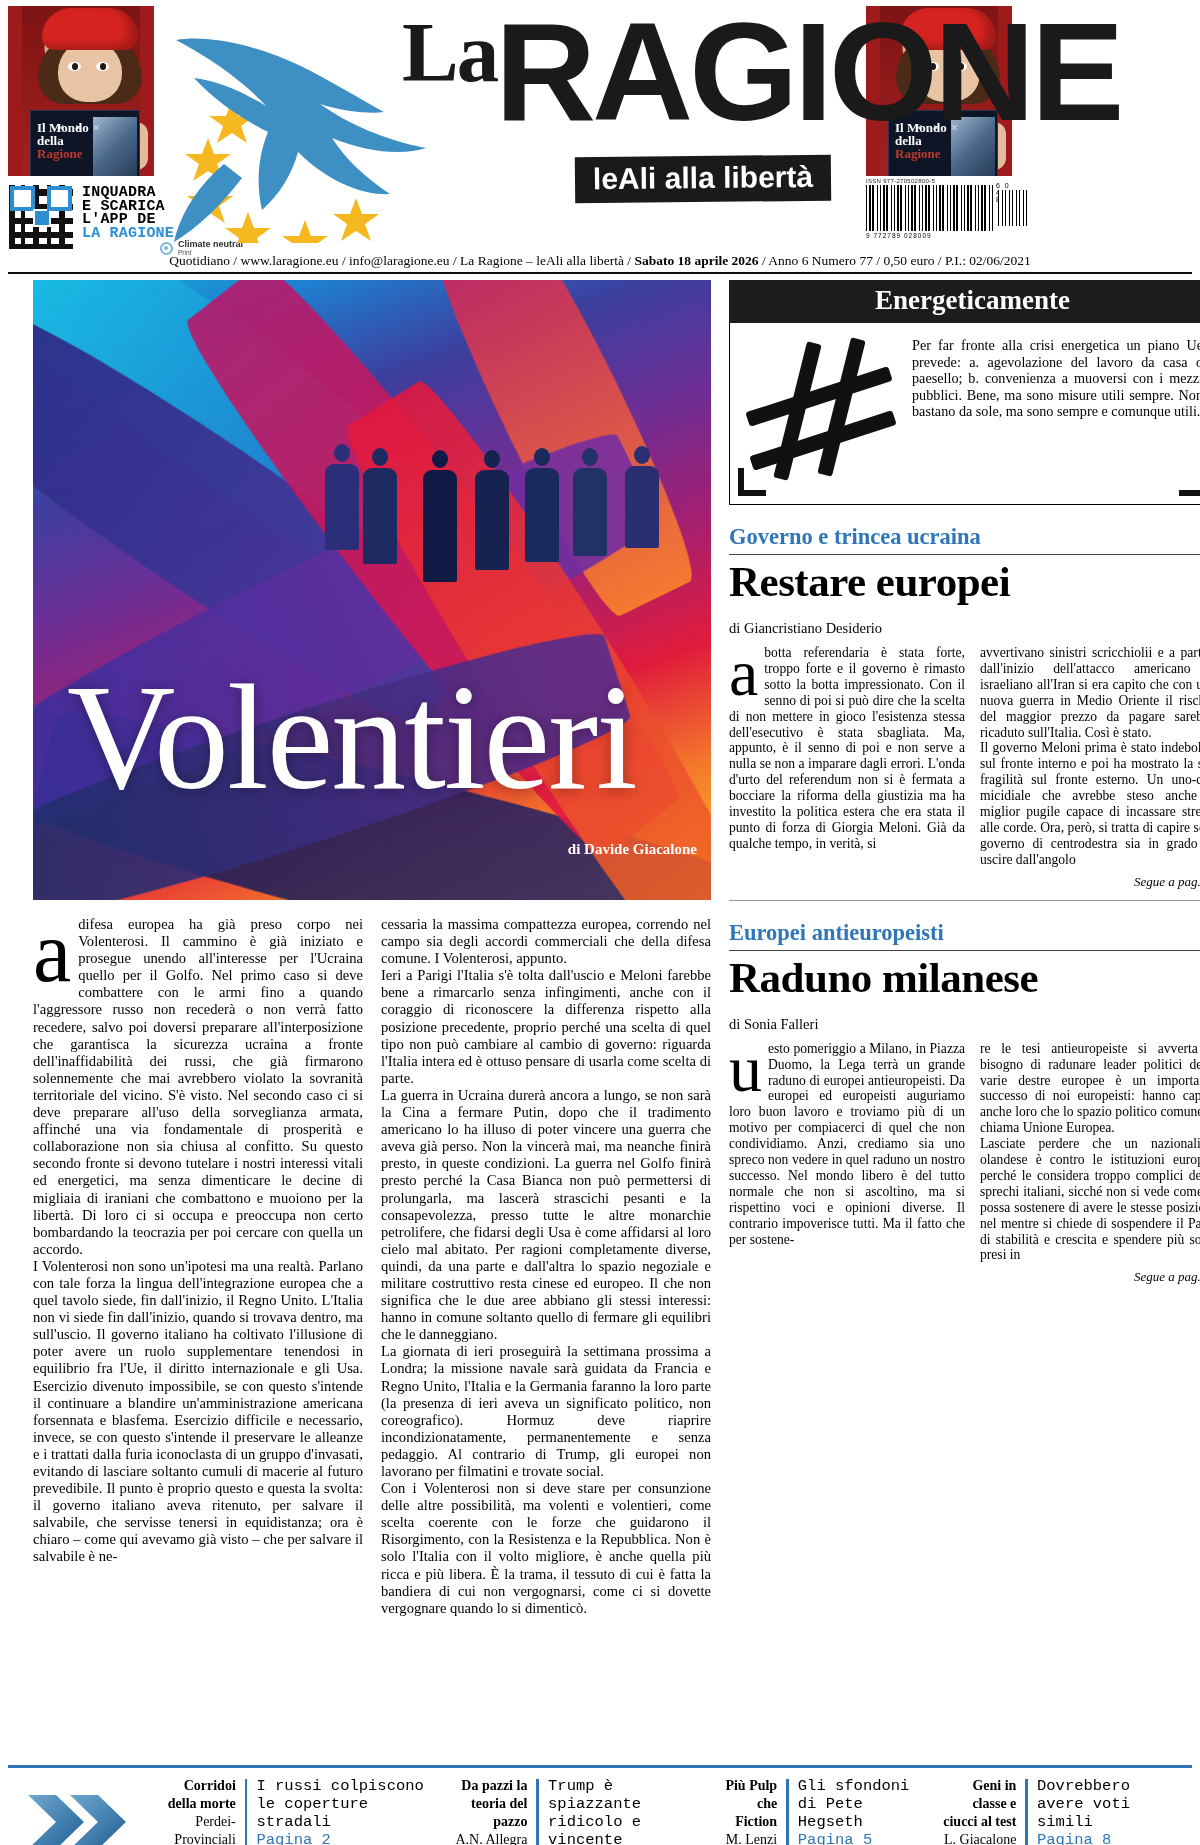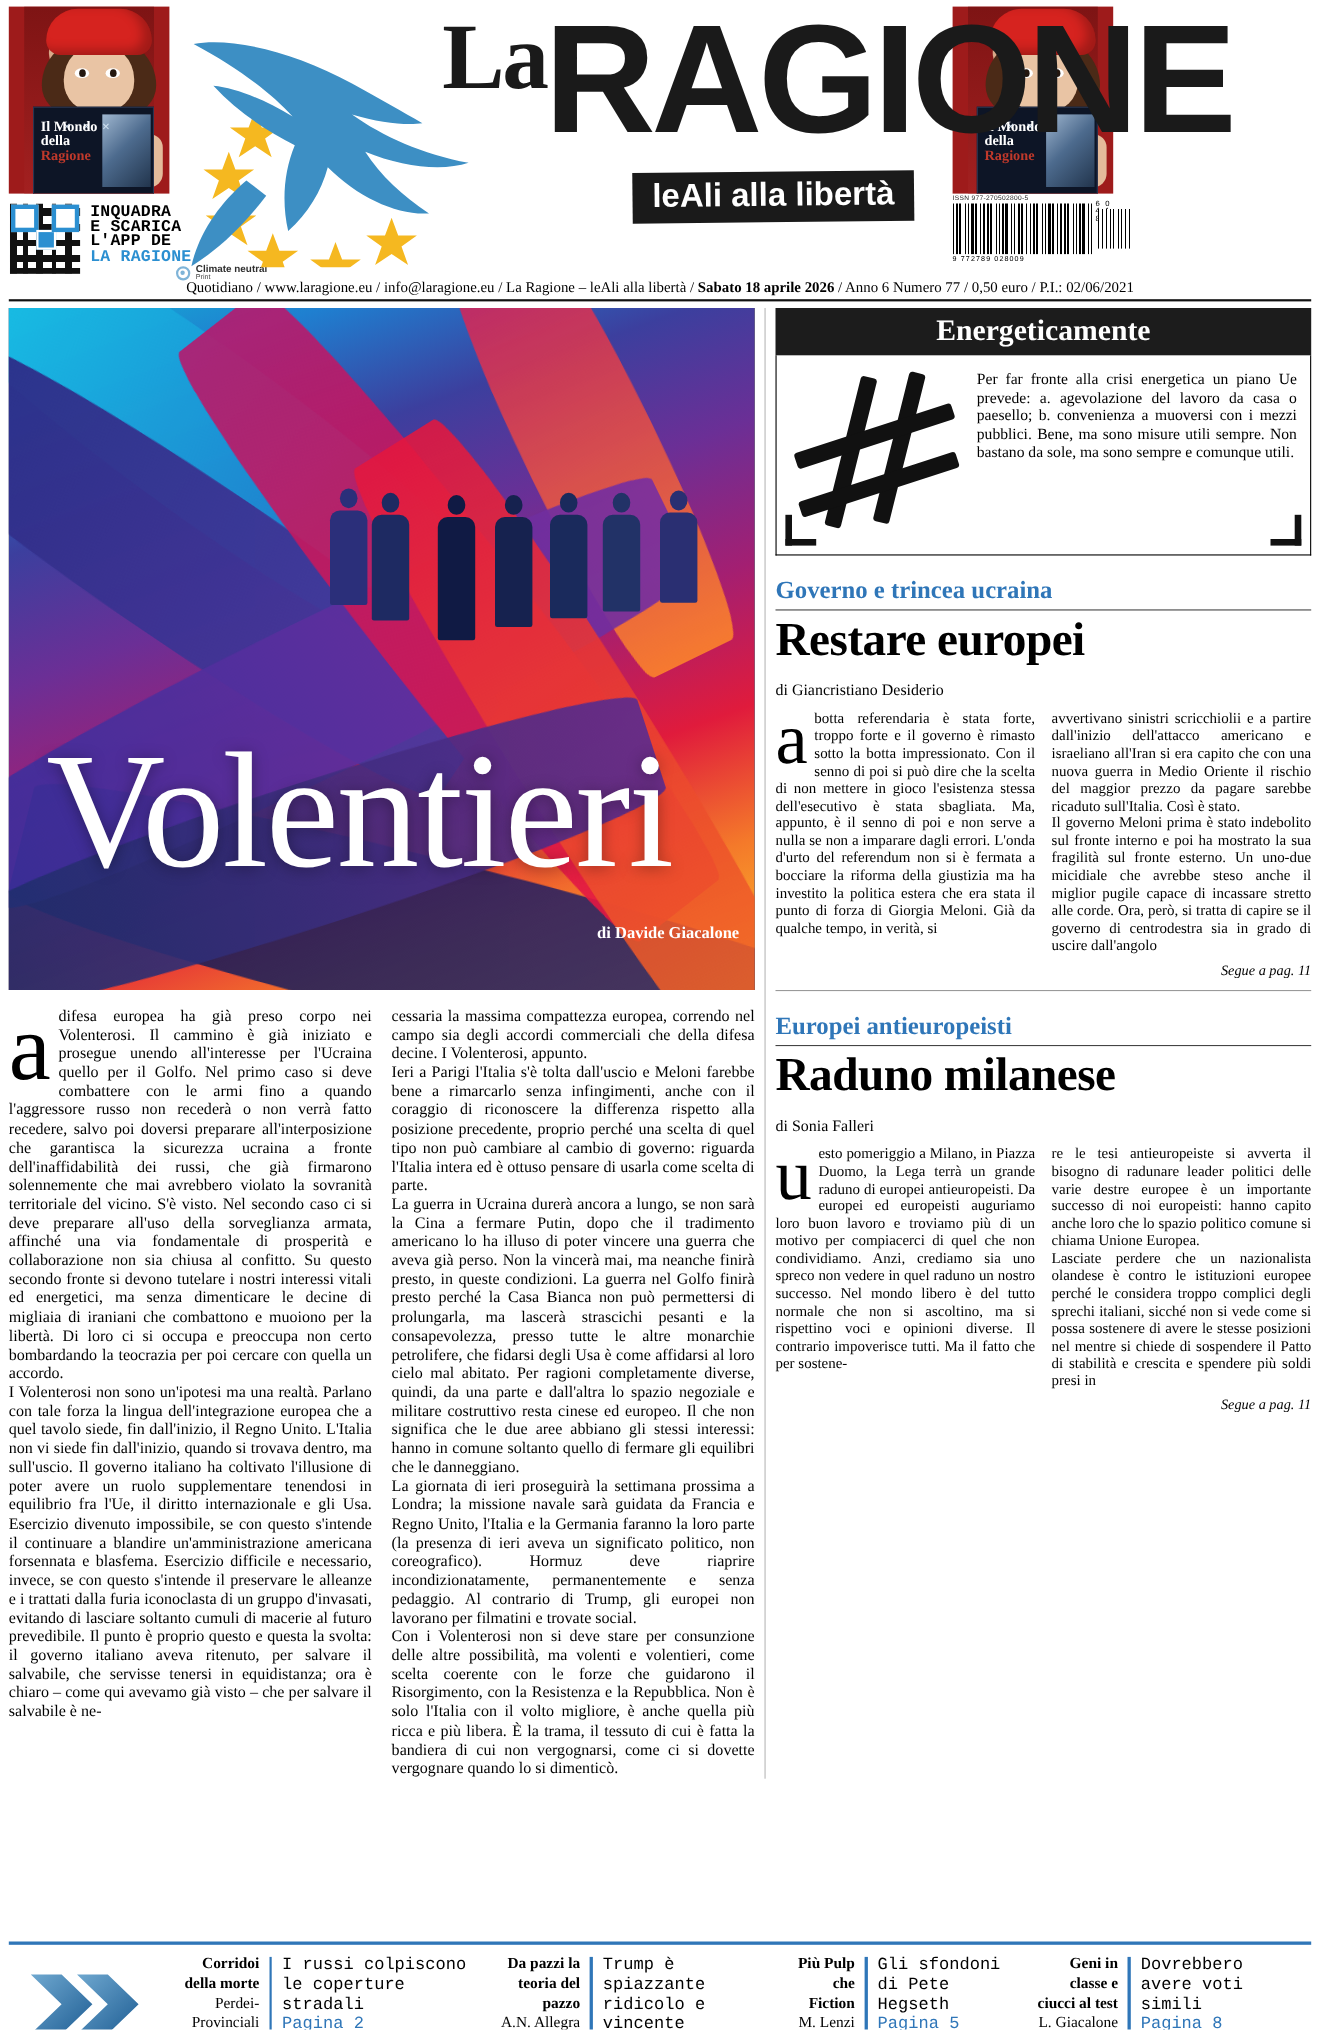--- a/index.html
+++ b/index.html
@@ -44,21 +44,21 @@
   .promo-eye {
     position:absolute; width:13px; height:9px; background:#fff;
     border-radius:50%; top:56px;
   }
   .promo-eye.l { left:46px; } .promo-eye.r { left:74px; }
   .promo-eye::after {
     content:""; position:absolute; left:4px; top:1px; width:6px; height:7px;
     background:#24170f; border-radius:50%;
   }
   .promo-book {
-    position:absolute; left:8px; top:91px; width:110px; height:84px;
+    position:absolute; left:8px; top:104px; width:110px; height:84px;
     background:#0d1526; border:1px solid #2a3550;
   }
   .promo-book-title {
     position:absolute; left:6px; top:10px; width:64px;
     color:#fff; font-family:"Liberation Serif",serif;
     font-size:13px; line-height:13px; font-weight:700;
   }
   .promo-book-title .red { color:#c0392b; }
   .promo-book-art {
     position:absolute; right:2px; top:6px; width:44px; height:66px;
@@ -165,21 +165,21 @@
   .info-line {
     position:absolute; top:253px; left:0; width:1200px;
     text-align:center; font-size:13.5px; line-height:15px;
     font-family:"Liberation Serif", serif;
   }
   .rule-top { position:absolute; top:272px; left:8px; width:1184px; height:2px; background:#111; }
 
   
   .page { position:absolute; top:280px; left:8px; width:1184px; }
   .cols { display:flex; }
-  .left-col { width:678px; }
+  .left-col { width:678px;margin-left:25px; }
   .vdiv { width:1px; background:#b7b7b7; margin:0 9px; }
   .right-col { width:487px; }
 
   
   .hero {
     position:relative; width:678px; height:620px; overflow:hidden;
     background:#120a2a;
   }
   .hero-bg {
     position:absolute; inset:0;
@@ -456,21 +456,21 @@
         <div class="headline">Volentieri</div>
         <div class="hero-byline">di Davide Giacalone</div>
       </div>
 
       <div class="body-cols">
         <div class="bc dropcap">
             <div>a difesa europea ha già preso corpo nei Volenterosi. Il cammino è già iniziato e prosegue unendo all'interesse per l'Ucraina quello per il Golfo. Nel primo caso si deve combattere con le armi fino a quando l'aggressore russo non recederà o non verrà fatto recedere, salvo poi doversi preparare all'interposizione che garantisca la sicurezza ucraina a fronte dell'inaffidabilità dei russi, che già firmarono solennemente che mai avrebbero violato la sovranità territoriale del vicino. S'è visto. Nel secondo caso ci si deve preparare all'uso della sorveglianza armata, affinché una via fondamentale di prosperità e collaborazione non sia chiusa al confitto. Su questo secondo fronte si devono tutelare i nostri interessi vitali ed energetici, ma senza dimenticare le decine di migliaia di iraniani che combattono e muoiono per la libertà. Di loro ci si occupa e preoccupa non certo bombardando la teocrazia per poi cercare con quella un accordo.</div>
             <div>I Volenterosi non sono un'ipotesi ma una realtà. Parlano con tale forza la lingua dell'integrazione europea che a quel tavolo siede, fin dall'inizio, il Regno Unito. L'Italia non vi siede fin dall'inizio, quando si trovava dentro, ma sull'uscio. Il governo italiano ha coltivato l'illusione di poter avere un ruolo supplementare tenendosi in equilibrio fra l'Ue, il diritto internazionale e gli Usa. Esercizio divenuto impossibile, se con questo s'intende il continuare a blandire un'amministrazione americana forsennata e blasfema. Esercizio difficile e necessario, invece, se con questo s'intende il preservare le alleanze e i trattati dalla furia iconoclasta di un gruppo d'invasati, evitando di lasciare soltanto cumuli di macerie al futuro prevedibile. Il punto è proprio questo e questa la svolta: il governo italiano aveva ritenuto, per salvare il salvabile, che servisse tenersi in equidistanza; ora è chiaro – come qui avevamo già visto – che per salvare il salvabile è ne-</div>
           </div>
         <div class="bc">
-            <div>cessaria la massima compattezza europea, correndo nel campo sia degli accordi commerciali che della difesa decine. I Volenterosi, appunto.</div>
+            <div>cessaria la massima compattezza europea, correndo nel campo sia degli accordi commerciali che della difesa comune. I Volenterosi, appunto.</div>
             <div>Ieri a Parigi l'Italia s'è tolta dall'uscio e Meloni farebbe bene a rimarcarlo senza infingimenti, anche con il coraggio di riconoscere la differenza rispetto alla posizione precedente, proprio perché una scelta di quel tipo non può cambiare al cambio di governo: riguarda l'Italia intera ed è ottuso pensare di usarla come scelta di parte.</div>
             <div>La guerra in Ucraina durerà ancora a lungo, se non sarà la Cina a fermare Putin, dopo che il tradimento americano lo ha illuso di poter vincere una guerra che aveva già perso. Non la vincerà mai, ma neanche finirà presto, in queste condizioni. La guerra nel Golfo finirà presto perché la Casa Bianca non può permettersi di prolungarla, ma lascerà strascichi pesanti e la consapevolezza, presso tutte le altre monarchie petrolifere, che fidarsi degli Usa è come affidarsi al loro cielo mal abitato. Per ragioni completamente diverse, quindi, da una parte e dall'altra lo spazio negoziale e militare costruttivo resta cinese ed europeo. Il che non significa che le due aree abbiano gli stessi interessi: hanno in comune soltanto quello di fermare gli equilibri che le danneggiano.</div>
             <div>La giornata di ieri proseguirà la settimana prossima a Londra; la missione navale sarà guidata da Francia e Regno Unito, l'Italia e la Germania faranno la loro parte (la presenza di ieri aveva un significato politico, non coreografico). Hormuz deve riaprire incondizionatamente, permanentemente e senza pedaggio. Al contrario di Trump, gli europei non lavorano per filmatini e trovate social.</div>
             <div>Con i Volenterosi non si deve stare per consunzione delle altre possibilità, ma volenti e volentieri, come scelta coerente con le forze che guidarono il Risorgimento, con la Resistenza e la Repubblica. Non è solo l'Italia con il volto migliore, è anche quella più ricca e più libera. È la trama, il tessuto di cui è fatta la bandiera di cui non vergognarsi, come ci si dovette vergognare quando lo si dimenticò.</div>
           </div>
       </div>
     </div>
 
     <div class="vdiv"></div>
 

